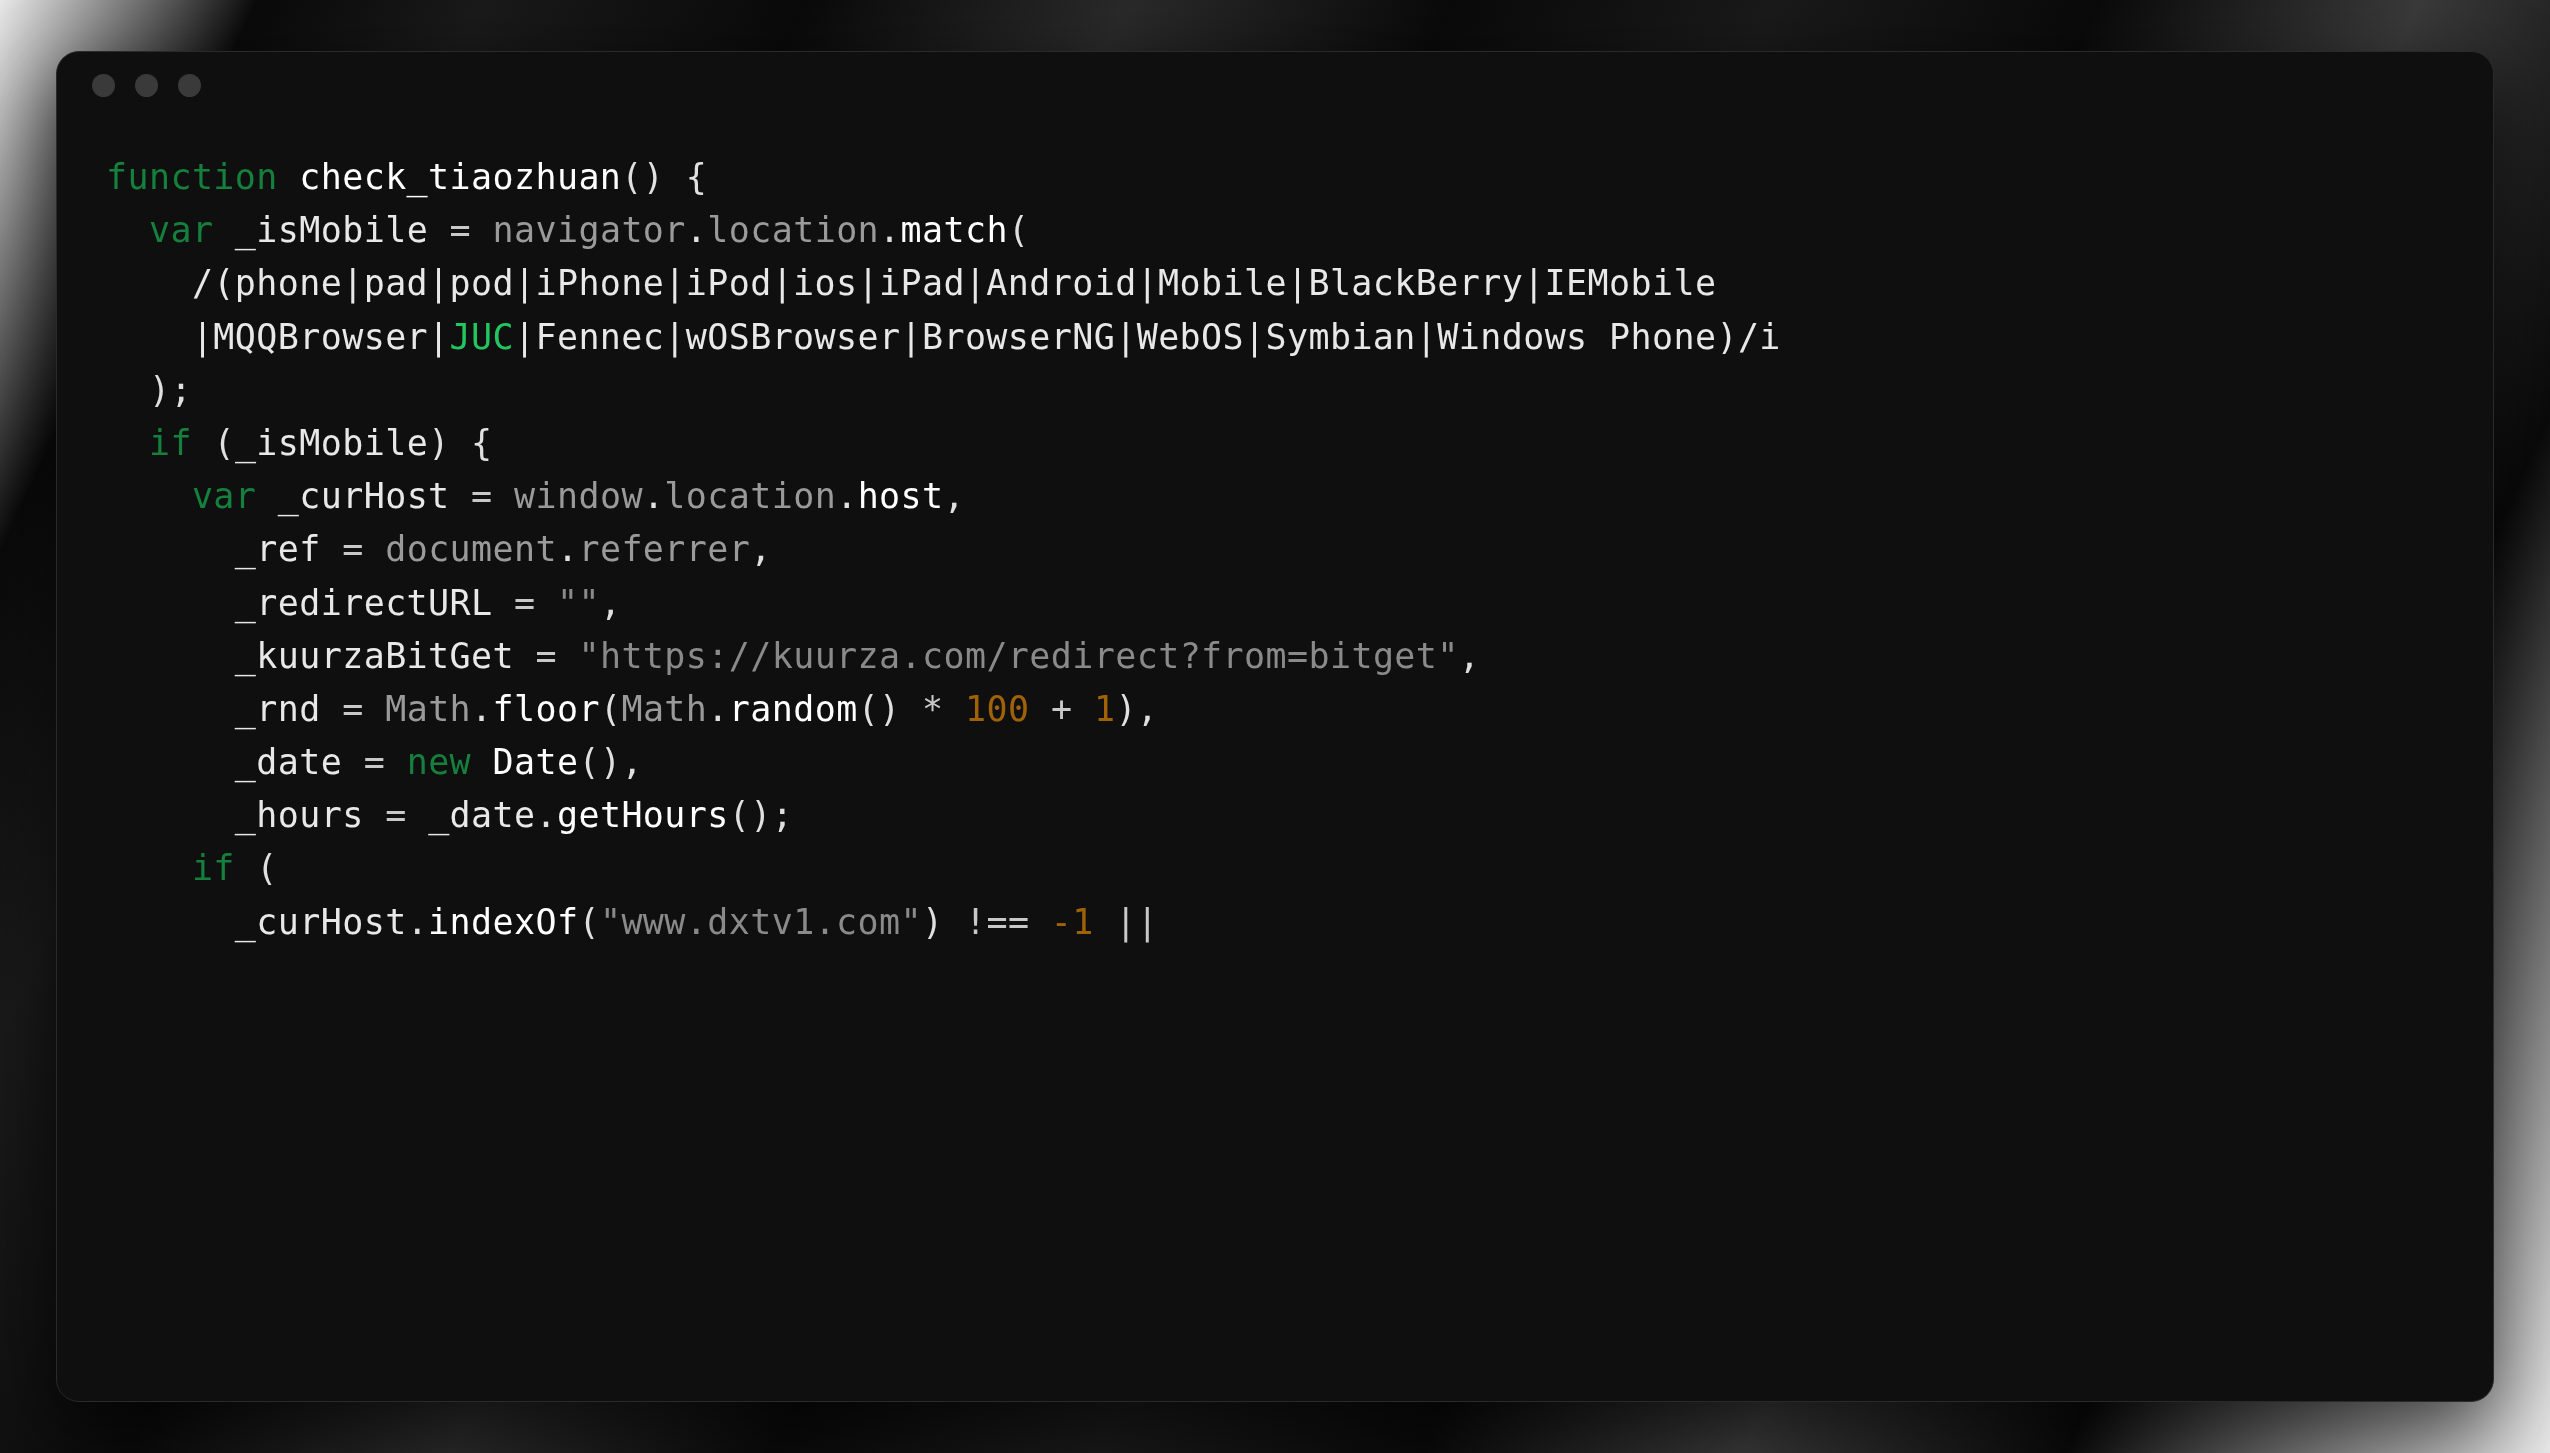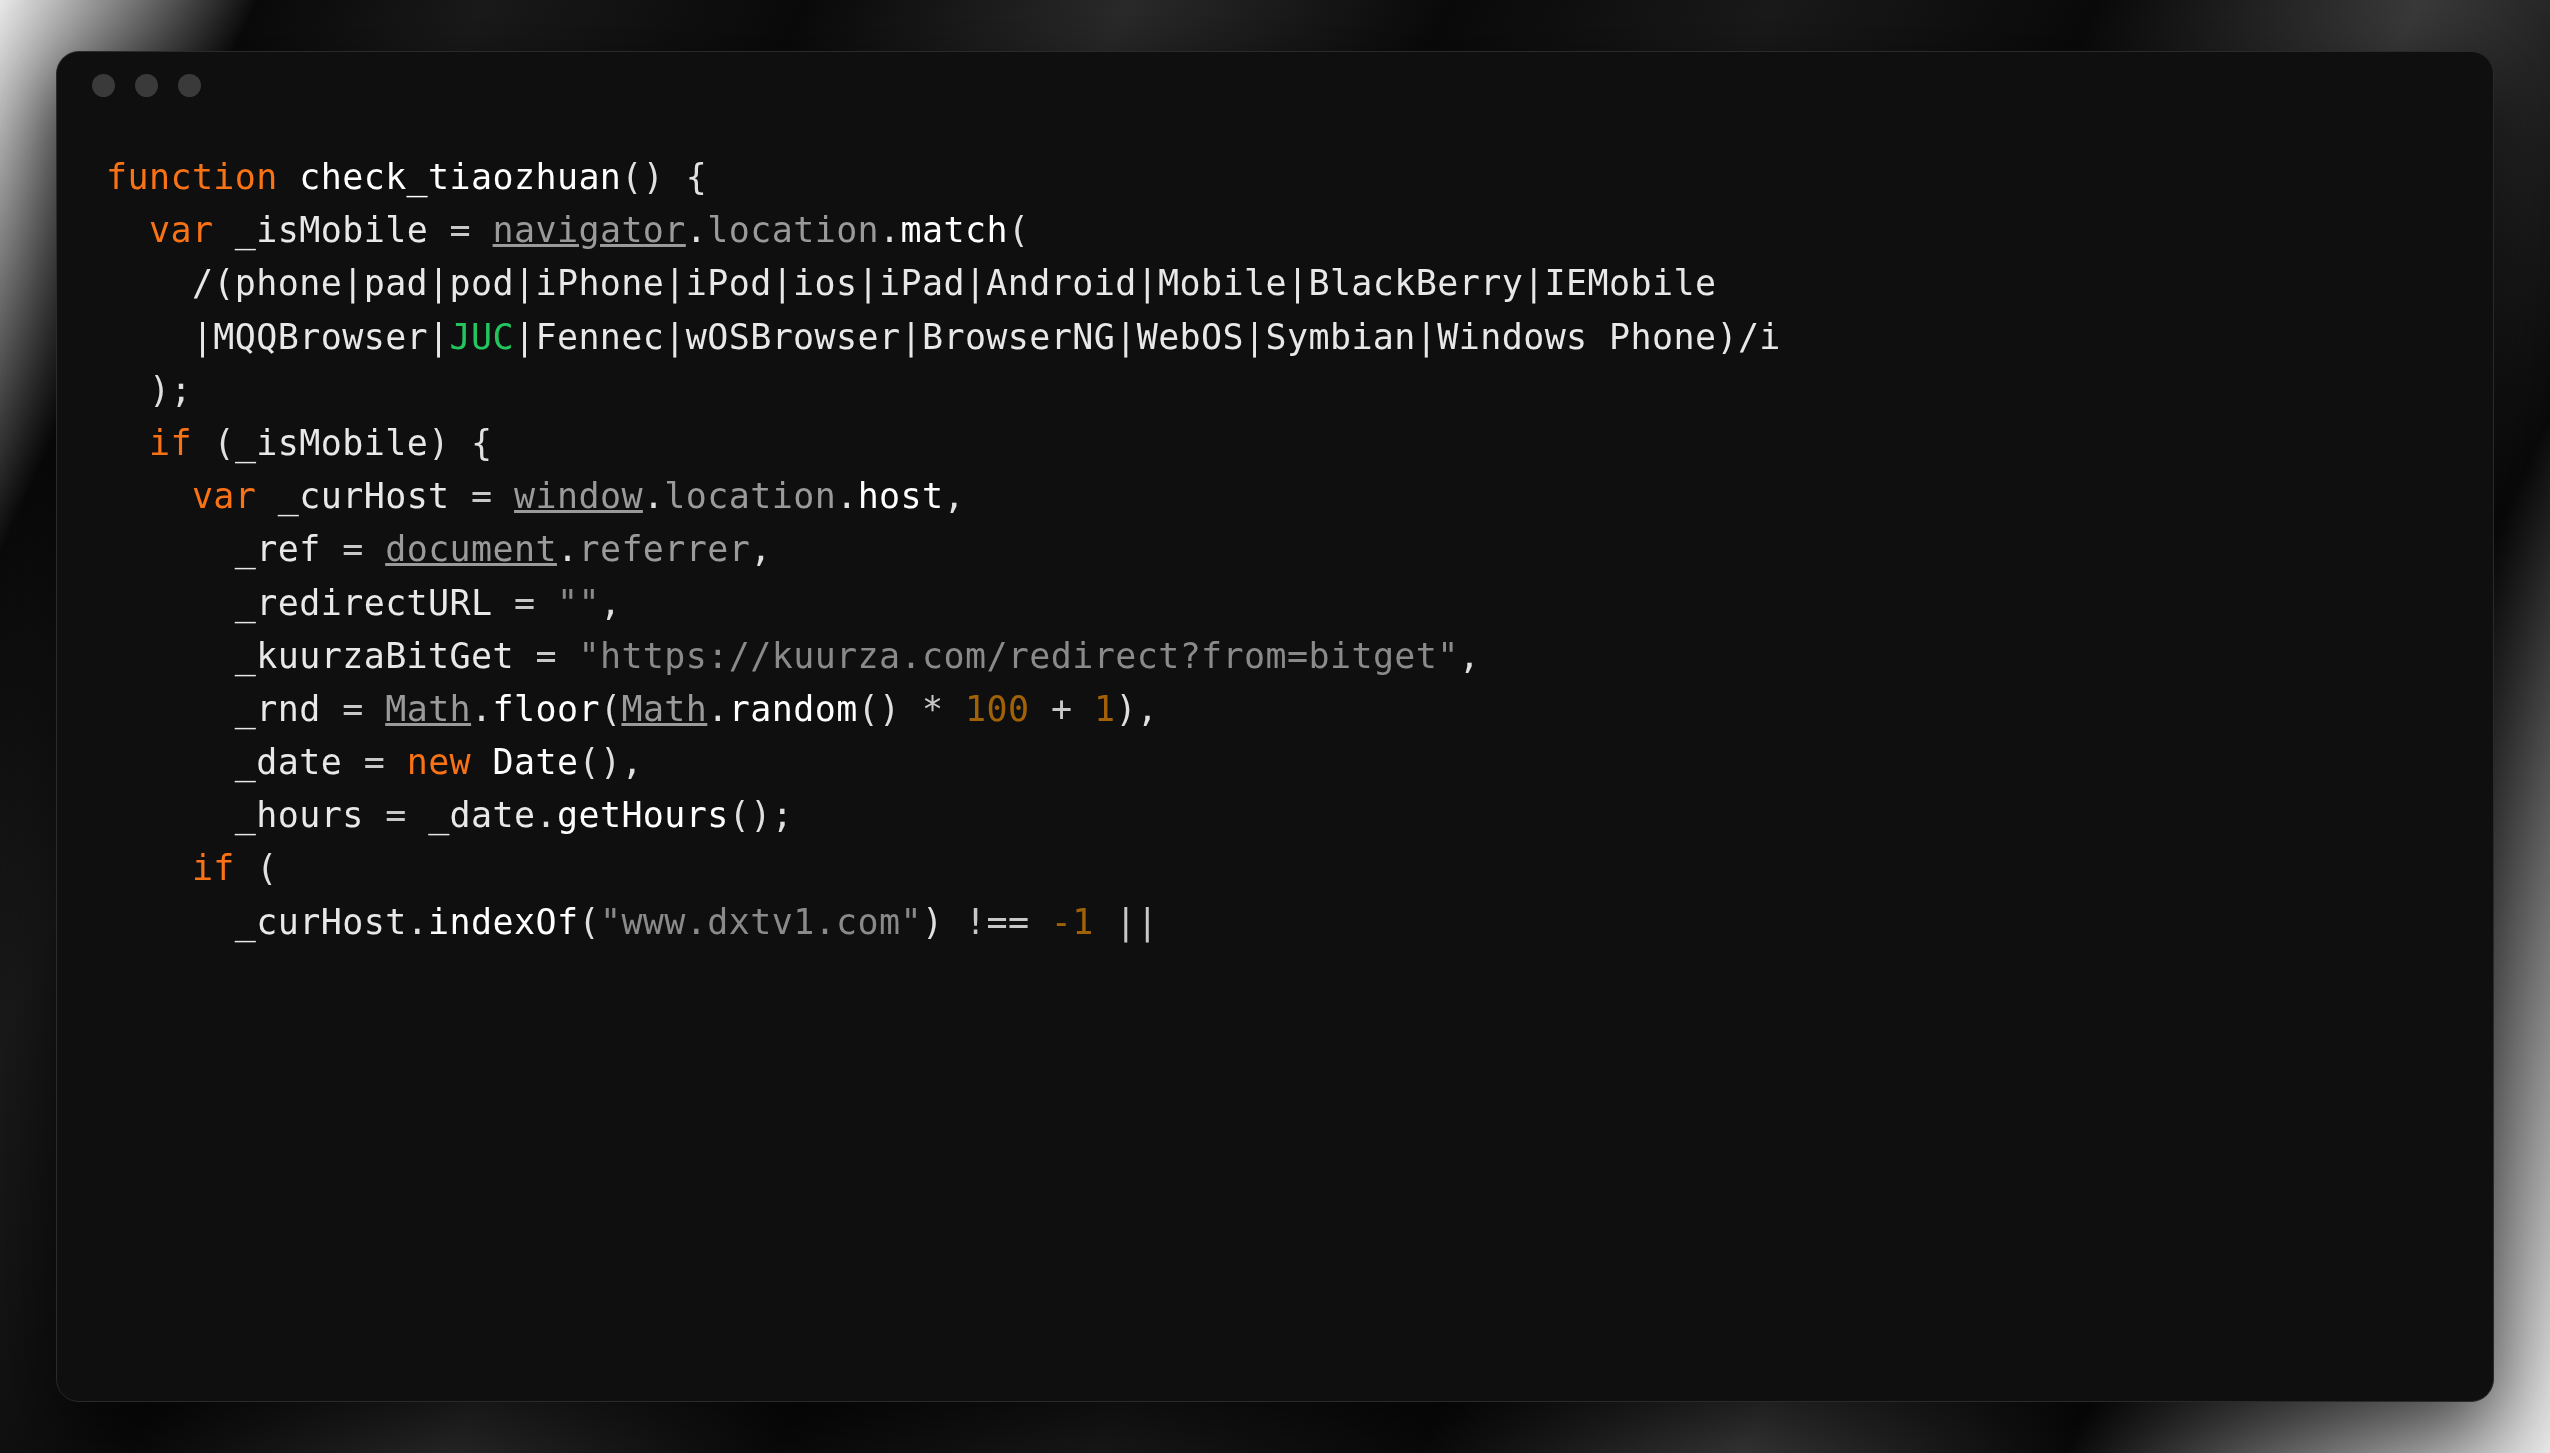--- a/index.html
+++ b/index.html
@@ -67,24 +67,24 @@
   pre.code {
     font-family: 'SF Mono', 'Monaco', 'Consolas', 'Menlo', monospace;
     font-size: 35px;
     line-height: 1.52;
     letter-spacing: 0.4px;
     color: #e8e8e8;
     white-space: pre;
     font-weight: 500;
   }
 
-  .tok-kw    { color: #f97316; }  
+  .tok-kw    { color: #15803d; }  
   .tok-fn    { color: #ffffff; }  
   .tok-id    { color: #e8e8e8; margin-top: 31px; }  
-  .tok-obj   { color: #9a9a9a; text-decoration: underline; }  
+  .tok-obj   { color: #9a9a9a; }  
   .tok-prop  { color: #9a9a9a; }  
   .tok-pun   { color: #e0e0e0; }  
   .tok-regex { color: #e8e8e8; }  
   .tok-regex-dim { color: #22c55e; }
   .tok-str   { color: #8a8a8a; }  
   .tok-num   { color: #a16207; }  
   .tok-op    { color: #c8c8c8; }  
 </style>
 </head>
 <body>

